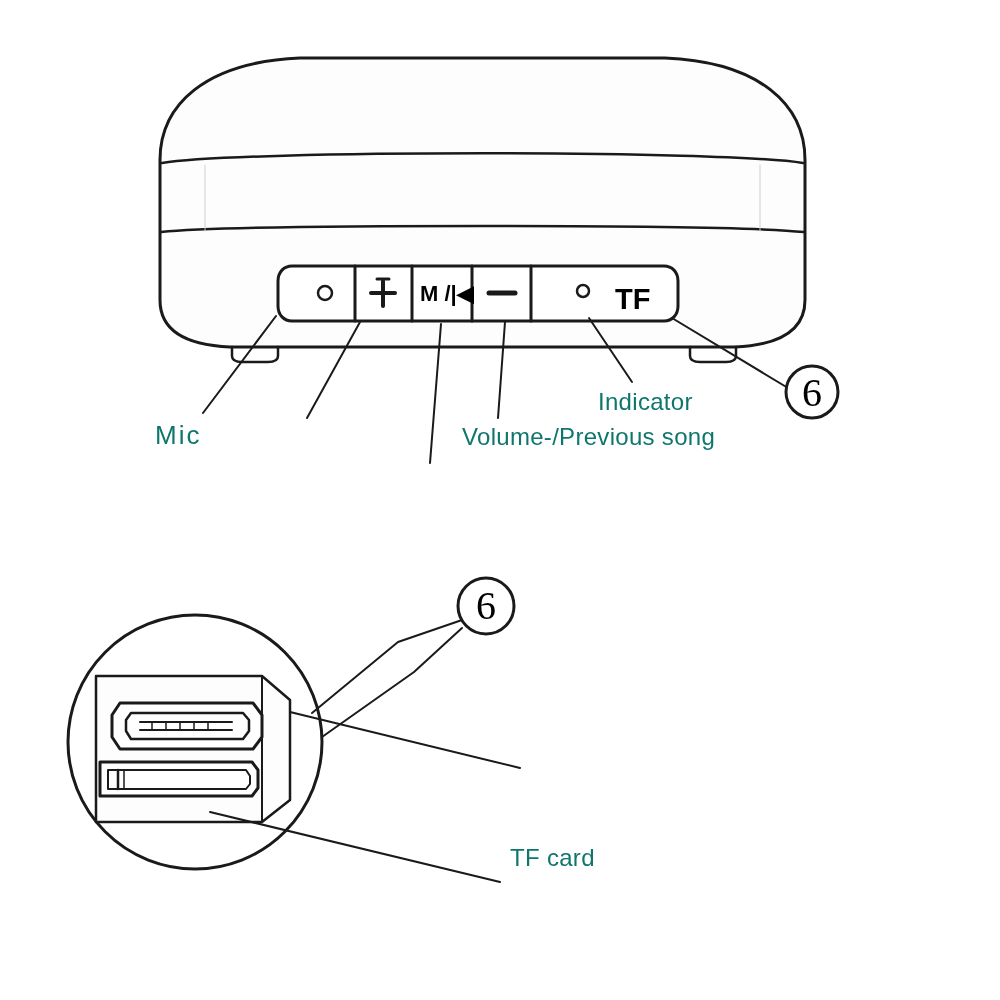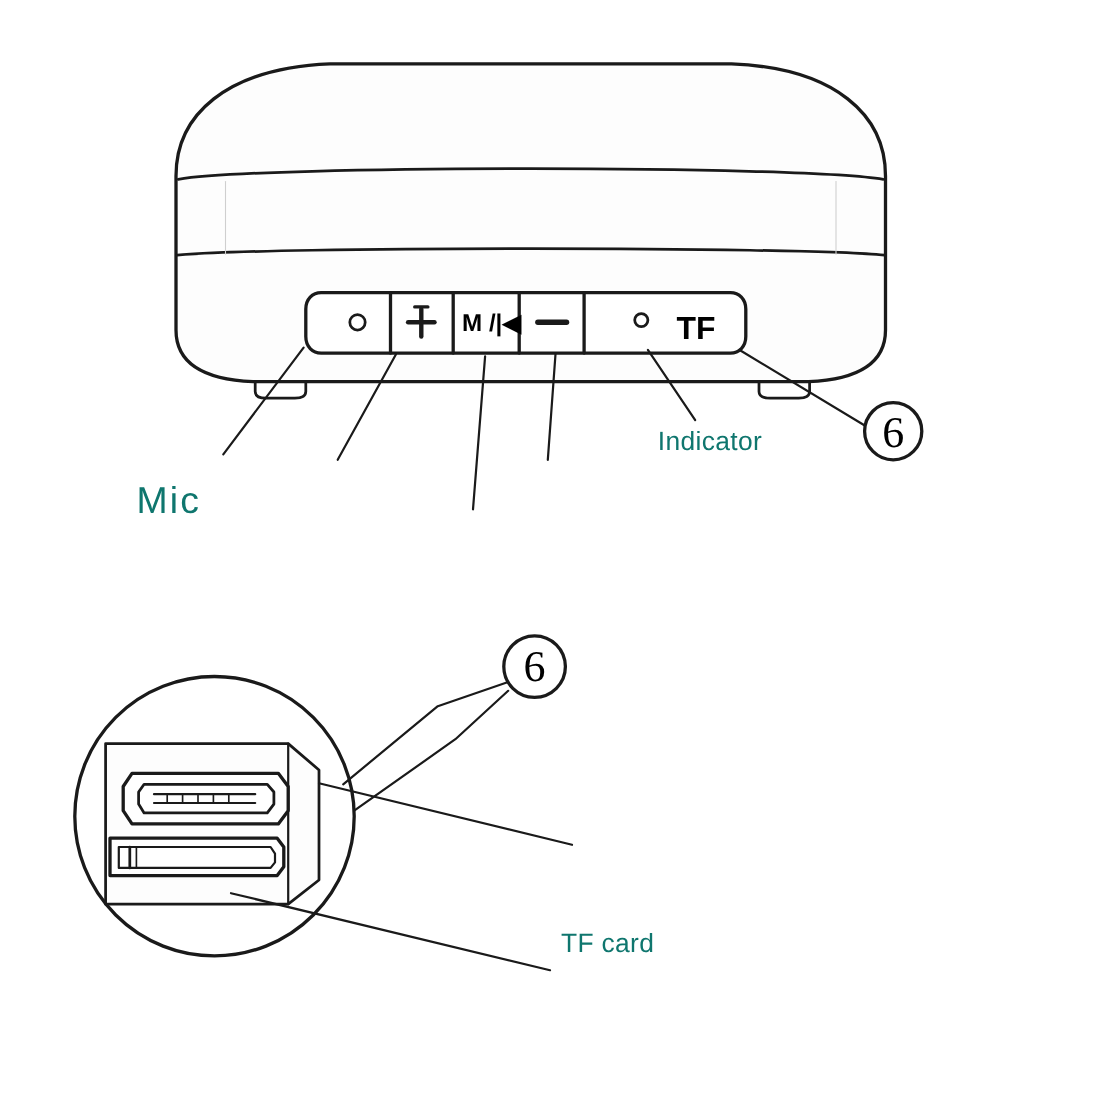--- a/index.html
+++ b/index.html
@@ -27,21 +27,21 @@
     width: 1000px;
     height: 1000px;
   }
   .lbl {
     position: absolute;
     white-space: nowrap;
     font-family: "Liberation Sans", sans-serif;
     color: #0f766e;
     letter-spacing: 0.3px;
   }
-  .lbl-mic       { left: 124px; top: 420px; font-size: 34px; letter-spacing: 2px; margin-top: 16px; }
+  .lbl-mic       { left: 155px; top: 420px; font-size: 26px; letter-spacing: 2px; }
   .lbl-volup     { left: 224px; top: 423px; font-size: 24px; }
   .lbl-onoff     { left: 324px; top: 467px; font-size: 24px; }
   .lbl-voldown   { left: 462px; top: 423px; font-size: 24px; }
   .lbl-indicator { left: 598px; top: 388px; font-size: 24px; }
   .lbl-charge    { left: 527px; top: 754px; font-size: 25px; }
   .lbl-tfcard    { left: 510px; top: 844px; font-size: 24px; }
 
   .btn-glyph {
     position: absolute;
     font-family: "Liberation Sans", sans-serif;
@@ -168,17 +168,18 @@
     </g>
   </svg>
 
   <span class="btn-glyph glyph-m">M /|◀</span>
   <span class="btn-glyph glyph-tf">TF</span>
 
   <span class="callout-num num-top">6</span>
   <span class="callout-num num-bot">6</span>
 
   <span class="lbl lbl-mic">Mic</span>
+  <span class="lbl lbl-voldown">Volume-/Previous song</span>
   <span class="lbl lbl-indicator">Indicator</span>
 
   <span class="lbl lbl-tfcard">TF card</span>
 
 </div>
 
 </body></html>

